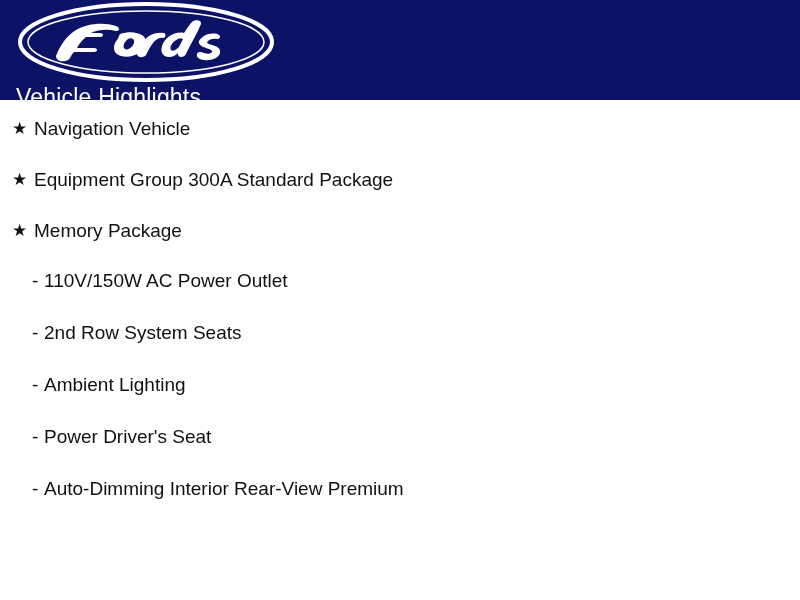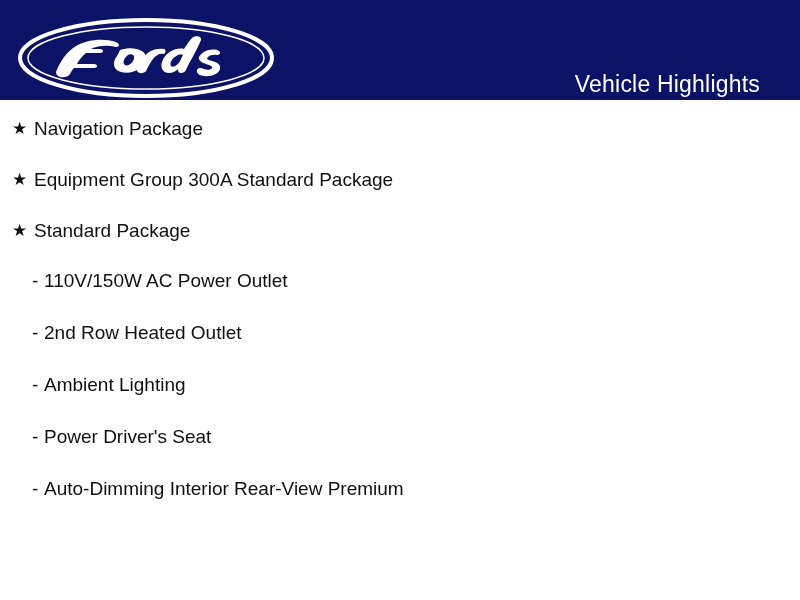--- a/index.html
+++ b/index.html
@@ -20,24 +20,25 @@
     background: #ffffff;
   }
 
   
   .header {
     position: relative;
     width: 800px;
     height: 100px;
     background: #0c1266;
     display: flex;
-    align-items: flex-end;
+    align-items: flex-start;
     justify-content: space-between;
     box-sizing: border-box;
-    padding: 0 40px 0 16px;
+    padding: 0 28px 0 16px;
+    flex-direction: column;
   }
   .brand-logo {
     width: 260px;
     height: 84px;
     display: block;
     flex: 0 0 auto;
   }
   .header-title {
     color: #ffffff;
     font-size: 23px;
@@ -100,41 +101,41 @@
         <path d="M188 36 C193 33 200 33 203 35 C205 36.4 204 39 201 39 C198 38.4 194 39 192 41 C190 43 192 44 196 45 C201 46.4 205 48 204 53 C203 58 195 61 188 60 C183 59.4 180 57 181 54 C182 51.6 185 51.6 188 53 C191 54.4 195 54 196 52 C197 50 193 49 190 48 C185 46.4 182 44 183 41 C184 39 186 37 188 36 Z"></path>
       </g>
     </svg>
     <div class="header-title">Vehicle Highlights</div>
   </div>
 
   <div class="content">
 
     <div class="item bullet">
       <span class="star">★</span>
-      <span class="item-text">Navigation Package</span>
+      <span class="item-text">Navigation Vehicle</span>
     </div>
 
     <div class="item bullet">
       <span class="star">★</span>
       <span class="item-text">Equipment Group 300A Standard Package</span>
     </div>
 
     <div class="item bullet">
       <span class="star">★</span>
-      <span class="item-text">Standard Package</span>
+      <span class="item-text">Memory Package</span>
     </div>
 
     <div class="item sub">
       <span class="dash">-</span>
       <span class="item-text">110V/150W AC Power Outlet</span>
     </div>
 
     <div class="item sub">
       <span class="dash">-</span>
-      <span class="item-text">2nd Row Heated Outlet</span>
+      <span class="item-text">2nd Row System Seats</span>
     </div>
 
     <div class="item sub">
       <span class="dash">-</span>
       <span class="item-text">Ambient Lighting</span>
     </div>
 
     <div class="item sub">
       <span class="dash">-</span>
       <span class="item-text">Power Driver's Seat</span>

